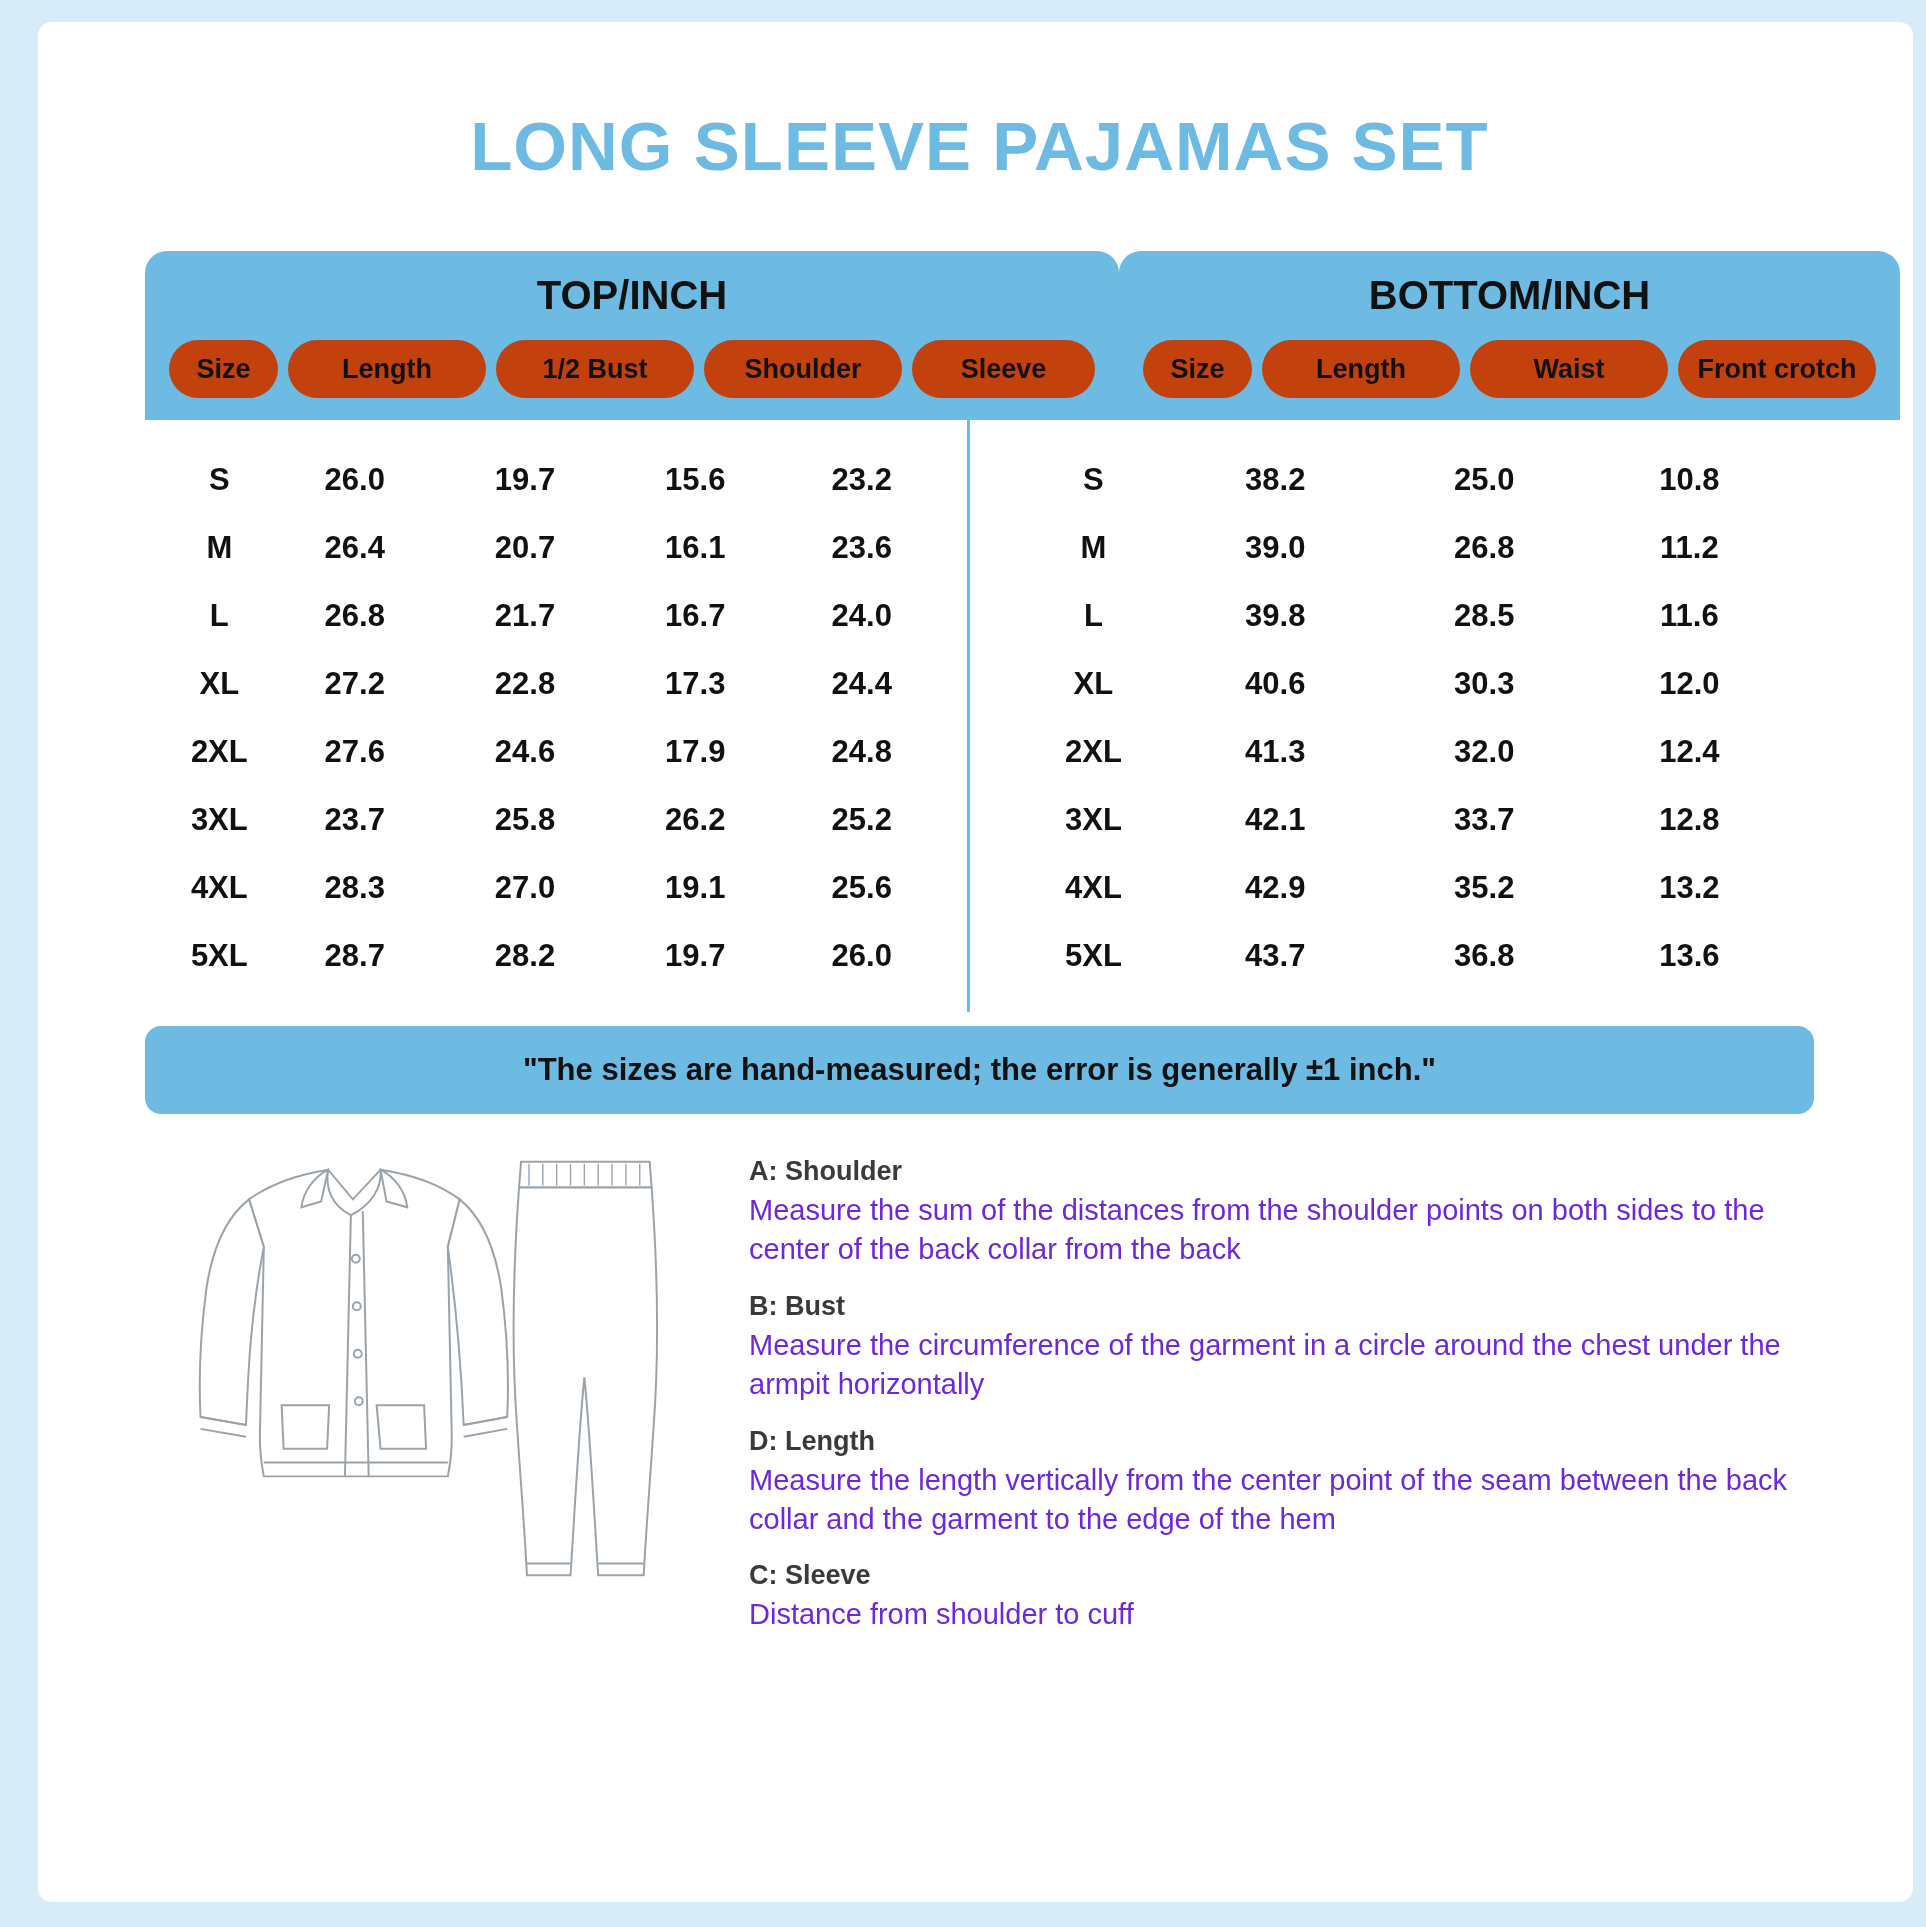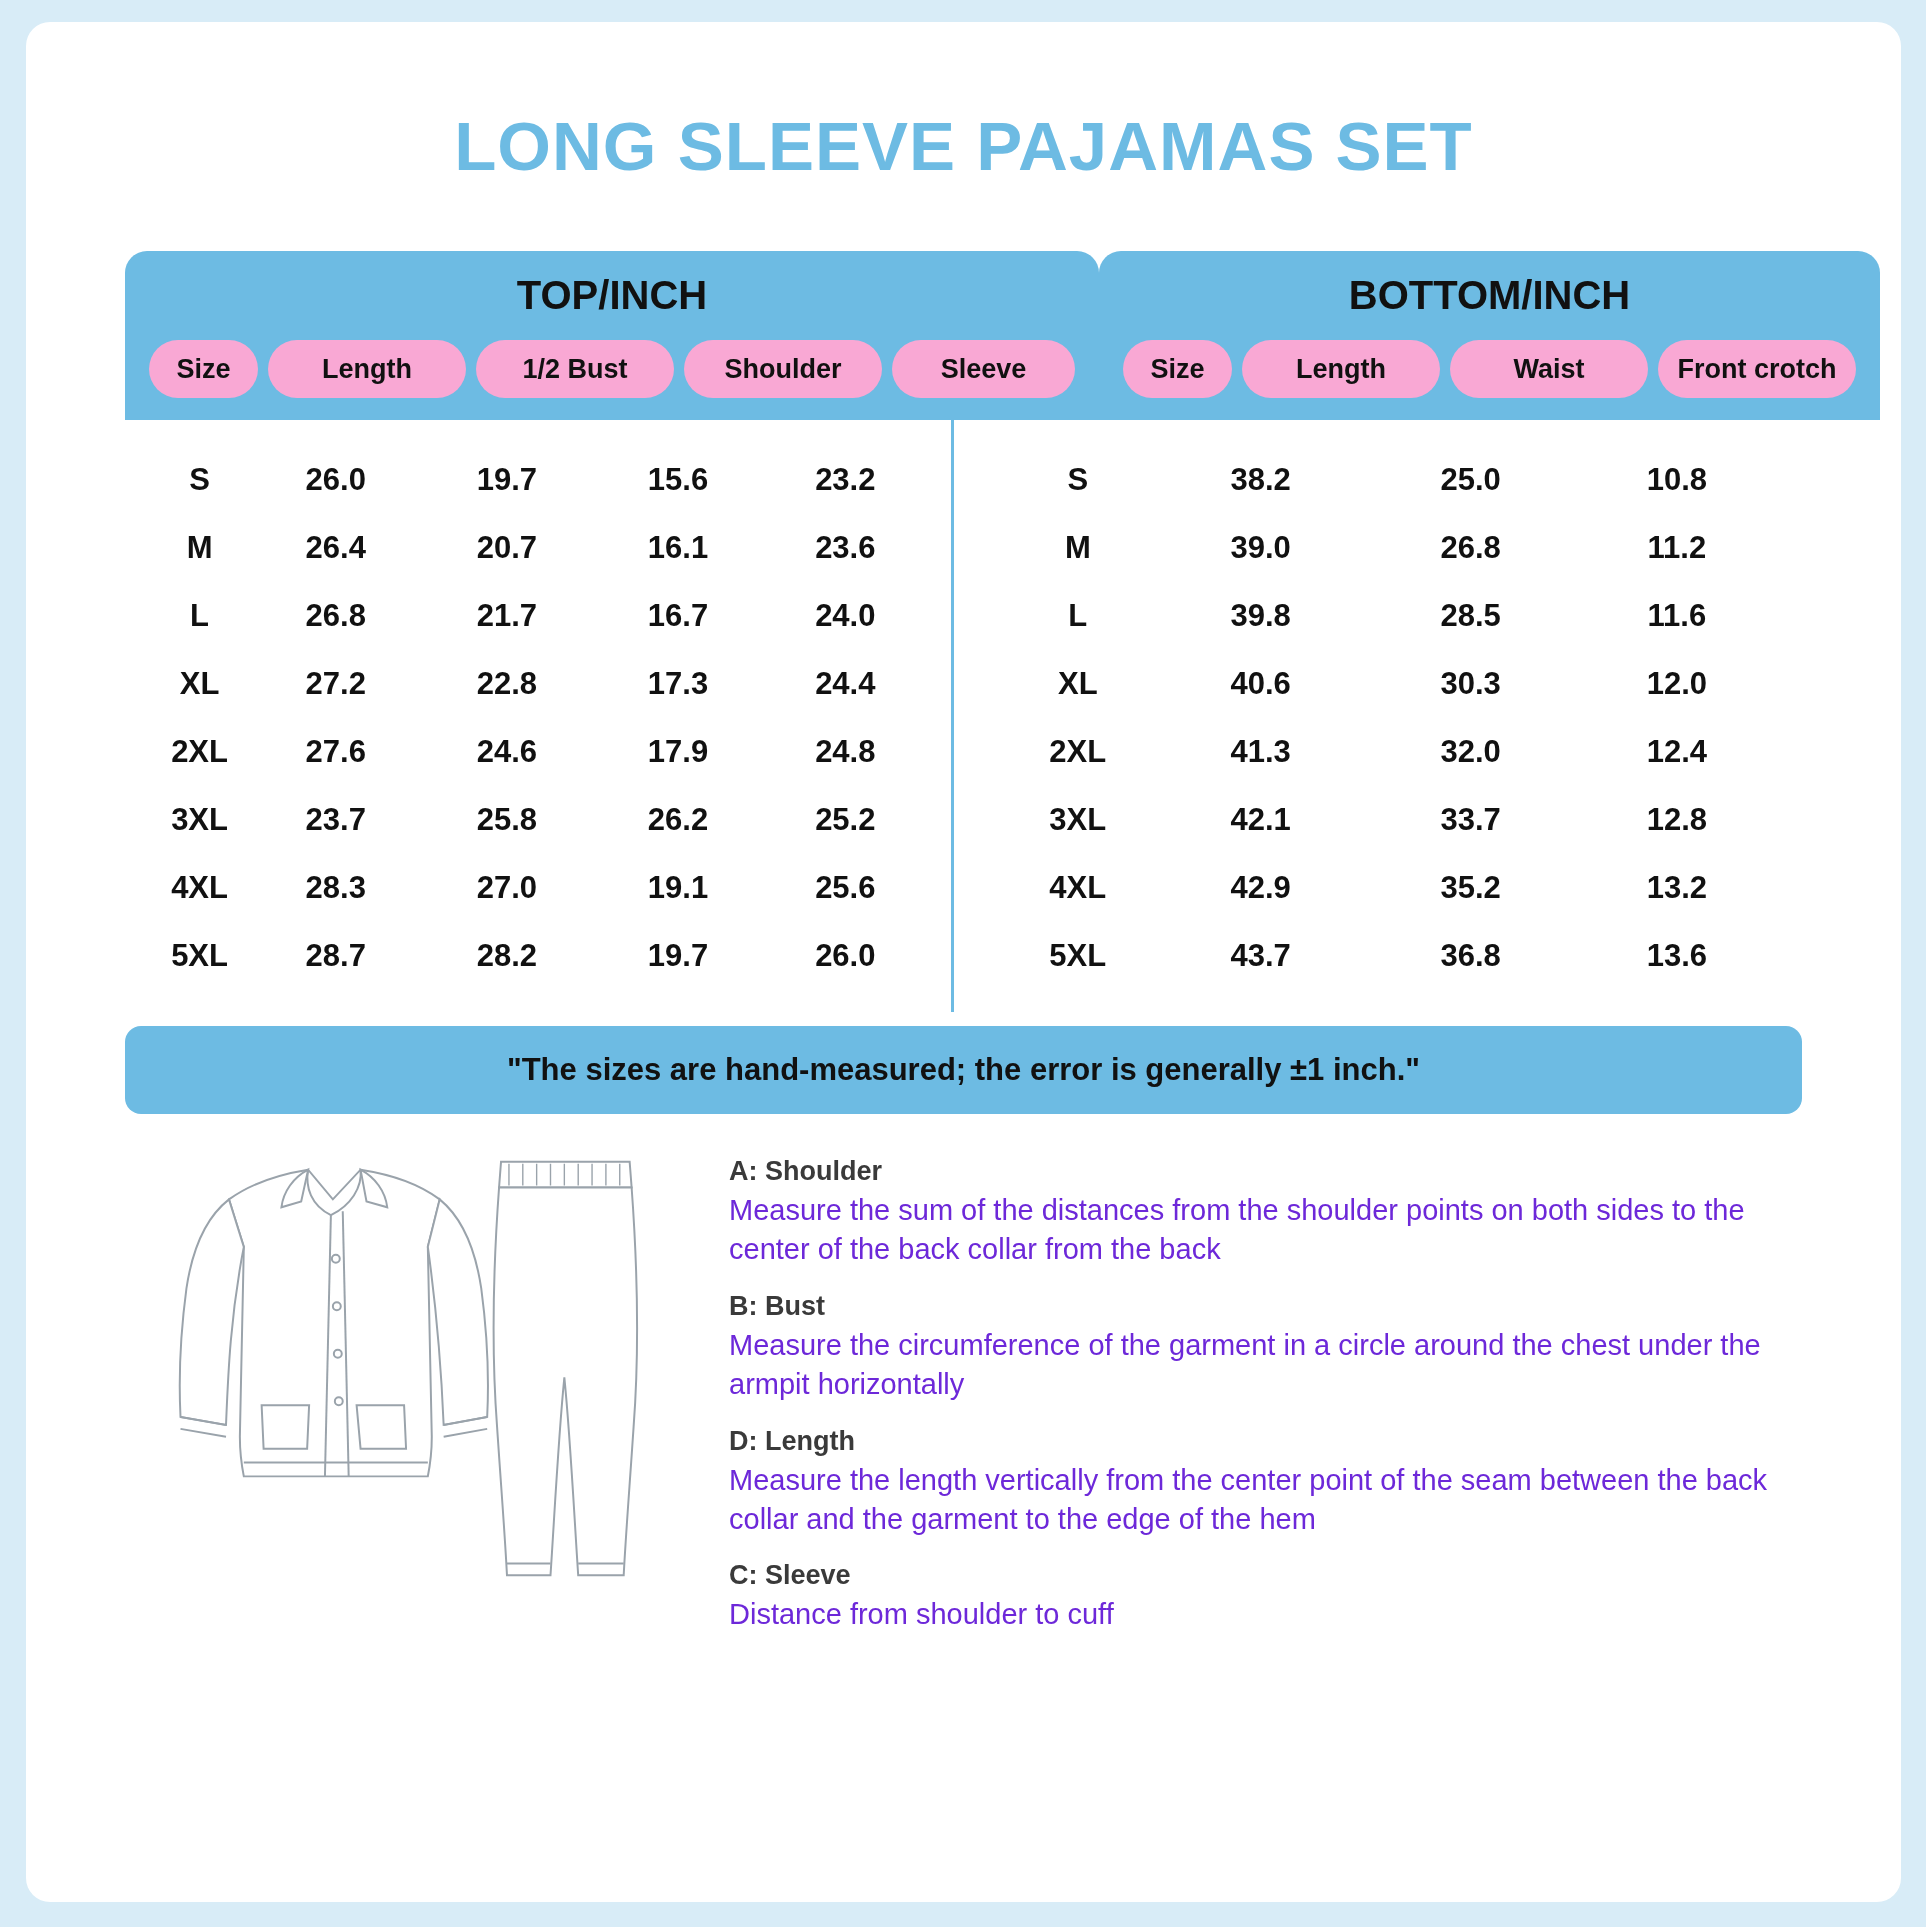--- a/index.html
+++ b/index.html
@@ -20,24 +20,25 @@
     height: 1928px;
     box-sizing: border-box;
     padding: 22px 26px 26px 26px;
     background: #d8ecf7;
   }
   .card {
     position: relative;
     width: 100%;
     height: 100%;
     background: #ffffff;
-    border-radius: 24px;
-    box-sizing: border-box;
-    padding: 0 0 0 0;
+    border-radius: 14px;
+    box-sizing: border-box;
+    padding: 0 0 0 8px;
     overflow: hidden;
+    margin-left: 12px;
   }
 
   
   .title {
     text-align: center;
     color: #6dbbe3;
     font-size: 69px;
     font-weight: bold;
     letter-spacing: 1px;
     margin-top: 85px;
@@ -67,21 +68,21 @@
     margin-bottom: 22px;
   }
   .pill-row {
     display: flex;
     align-items: center;
     justify-content: space-between;
     gap: 10px;
     padding: 0 6px;
   }
   .pill {
-    background: #f9a8d4;
+    background: #c2410c;
     border-radius: 40px;
     color: #111111;
     font-size: 27px;
     font-weight: bold;
     text-align: center;
     padding: 14px 6px;
     line-height: 1.12;
     box-sizing: border-box;
   }
   

